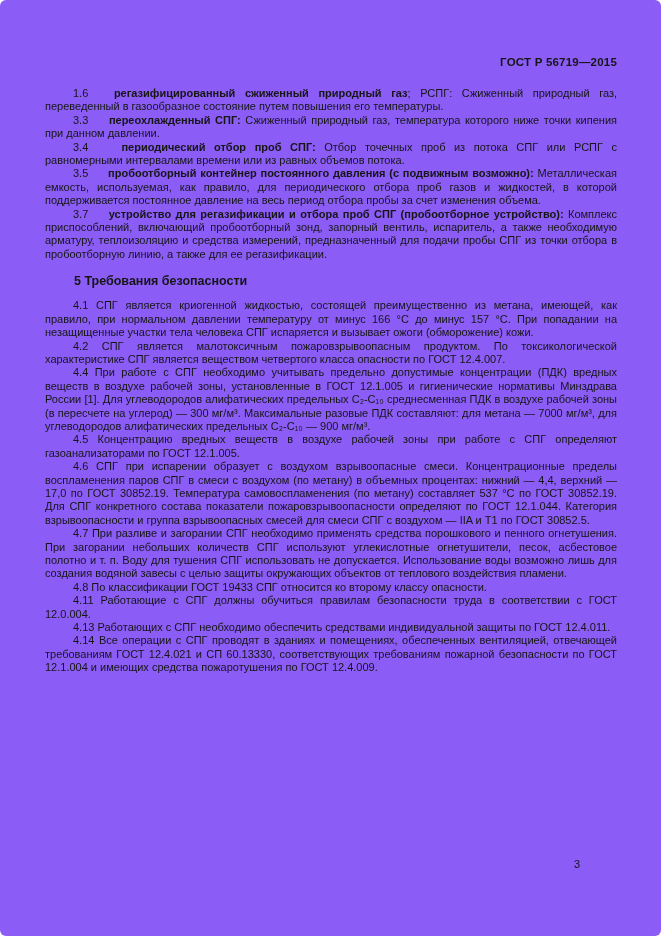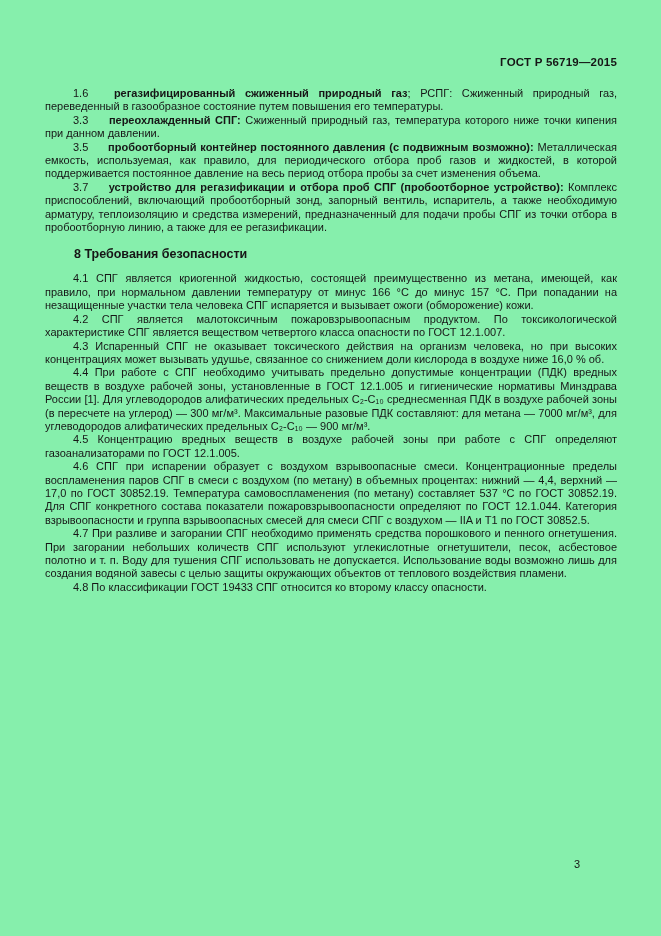--- a/index.html
+++ b/index.html
@@ -6,21 +6,22 @@
   html, body { background: #ffffff; }
   body {
     width: 661px; height: 936px;
     font-family: "Liberation Sans", "DejaVu Sans", sans-serif;
     color: #161616;
     position: relative;
     overflow: hidden;
   }
   .page {
     position: absolute; inset: 0;
-    background: #86efac;
+    background: #8b5cf6;
+    border-radius: 6px;
   }
   .doc-header {
     margin: 56px 44px 0 45px;
     text-align: right;
     font-weight: bold;
     font-size: 11.5px;
     line-height: 13px;
     letter-spacing: 0.2px;
   }
   .content {
@@ -58,34 +59,37 @@
     <span>ГОСТ Р 56719—2015</span>
   </div>
 
   <div class="content">
 
     <p class="clause"><span class="num">1.6</span> <span class="term">регазифицированный сжиженный природный газ</span><span>; РСПГ: Сжиженный природный газ, переведенный в газообразное состояние путем повышения его температуры.</span></p>
 
 
     <p class="clause"><span class="num">3.3</span> <span class="term">переохлажденный СПГ:</span><span> Сжиженный природный газ, температура которого ниже точки кипения при данном давлении.</span></p>
 
+    <p class="clause"><span class="num">3.4&nbsp;</span> <span class="term">периодический отбор проб СПГ:</span><span> Отбор точечных проб из потока СПГ или РСПГ с равномерными интервалами времени или из равных объемов потока.</span></p>
 
     <p class="clause"><span class="num">3.5</span> <span class="term">пробоотборный контейнер постоянного давления (с подвижным возможно):</span><span> Металлическая емкость, используемая, как правило, для периодического отбора проб газов и жидкостей, в которой поддерживается постоянное давление на весь период отбора пробы за счет изменения объема.</span></p>
 
 
     <p class="clause"><span class="num">3.7</span> <span class="term">устройство для регазификации и отбора проб СПГ (пробоотборное устройство):</span><span> Комплекс приспособлений, включающий пробоотборный зонд, запорный вентиль, испаритель, а также необходимую арматуру, теплоизоляцию и средства измерений, предназначенный для подачи пробы СПГ из точки отбора в пробоотборную линию, а также для ее регазификации.</span></p>
 
-    <h2 class="sec-title">8 Требования безопасности</h2>
+    <h2 class="sec-title">5 Требования безопасности</h2>
 
     <p class="clause">4.1 СПГ является криогенной жидкостью, состоящей преимущественно из метана, имеющей, как правило, при нормальном давлении температуру от минус 166 °С до минус 157 °С. При попадании на незащищенные участки тела человека СПГ испаряется и вызывает ожоги (обморожение) кожи.</p>
-    <p class="clause">4.2 СПГ является малотоксичным пожаровзрывоопасным продуктом. По токсикологической характеристике СПГ является веществом четвертого класса опасности по ГОСТ 12.1.007.</p>
-    <p class="clause">4.3 Испаренный СПГ не оказывает токсического действия на организм человека, но при высоких концентрациях может вызывать удушье, связанное со снижением доли кислорода в воздухе ниже 16,0 % об.</p>
+    <p class="clause">4.2 СПГ является малотоксичным пожаровзрывоопасным продуктом. По токсикологической характеристике СПГ является веществом четвертого класса опасности по ГОСТ 12.4.007.</p>
     <p class="clause">4.4 При работе с СПГ необходимо учитывать предельно допустимые концентрации (ПДК) вредных веществ в воздухе рабочей зоны, установленные в ГОСТ 12.1.005 и гигиенические нормативы Минздрава России [1]. Для углеводородов алифатических предельных С₂-С₁₀ среднесменная ПДК в воздухе рабочей зоны (в пересчете на углерод) — 300 мг/м³. Максимальные разовые ПДК составляют: для метана — 7000 мг/м³, для углеводородов алифатических предельных С₂-С₁₀ — 900 мг/м³.</p>
     <p class="clause">4.5 Концентрацию вредных веществ в воздухе рабочей зоны при работе с СПГ определяют газоанализаторами по ГОСТ 12.1.005.</p>
     <p class="clause">4.6 СПГ при испарении образует с воздухом взрывоопасные смеси. Концентрационные пределы воспламенения паров СПГ в смеси с воздухом (по метану) в объемных процентах: нижний — 4,4, верхний — 17,0 по ГОСТ 30852.19. Температура самовоспламенения (по метану) составляет 537 °С по ГОСТ 30852.19. Для СПГ конкретного состава показатели пожаровзрывоопасности определяют по ГОСТ 12.1.044. Категория взрывоопасности и группа взрывоопасных смесей для смеси СПГ с воздухом — IIA и Т1 по ГОСТ 30852.5.</p>
     <p class="clause">4.7 При разливе и загорании СПГ необходимо применять средства порошкового и пенного огнетушения. При загорании небольших количеств СПГ используют углекислотные огнетушители, песок, асбестовое полотно и т. п. Воду для тушения СПГ использовать не допускается. Использование воды возможно лишь для создания водяной завесы с целью защиты окружающих объектов от теплового воздействия пламени.</p>
     <p class="clause">4.8 По классификации ГОСТ 19433 СПГ относится ко второму классу опасности.</p>
+    <p class="clause">4.11 Работающие с СПГ должны обучиться правилам безопасности труда в соответствии с ГОСТ 12.0.004.</p>
+    <p class="clause">4.13 Работающих с СПГ необходимо обеспечить средствами индивидуальной защиты по ГОСТ 12.4.011.</p>
+    <p class="clause">4.14 Все операции с СПГ проводят в зданиях и помещениях, обеспеченных вентиляцией, отвечающей требованиям ГОСТ 12.4.021 и СП 60.13330, соответствующих требованиям пожарной безопасности по ГОСТ 12.1.004 и имеющих средства пожаротушения по ГОСТ 12.4.009.</p>
 
   </div>
 
   <div class="page-number">3</div>
 
 </div>
 
 </body></html>

